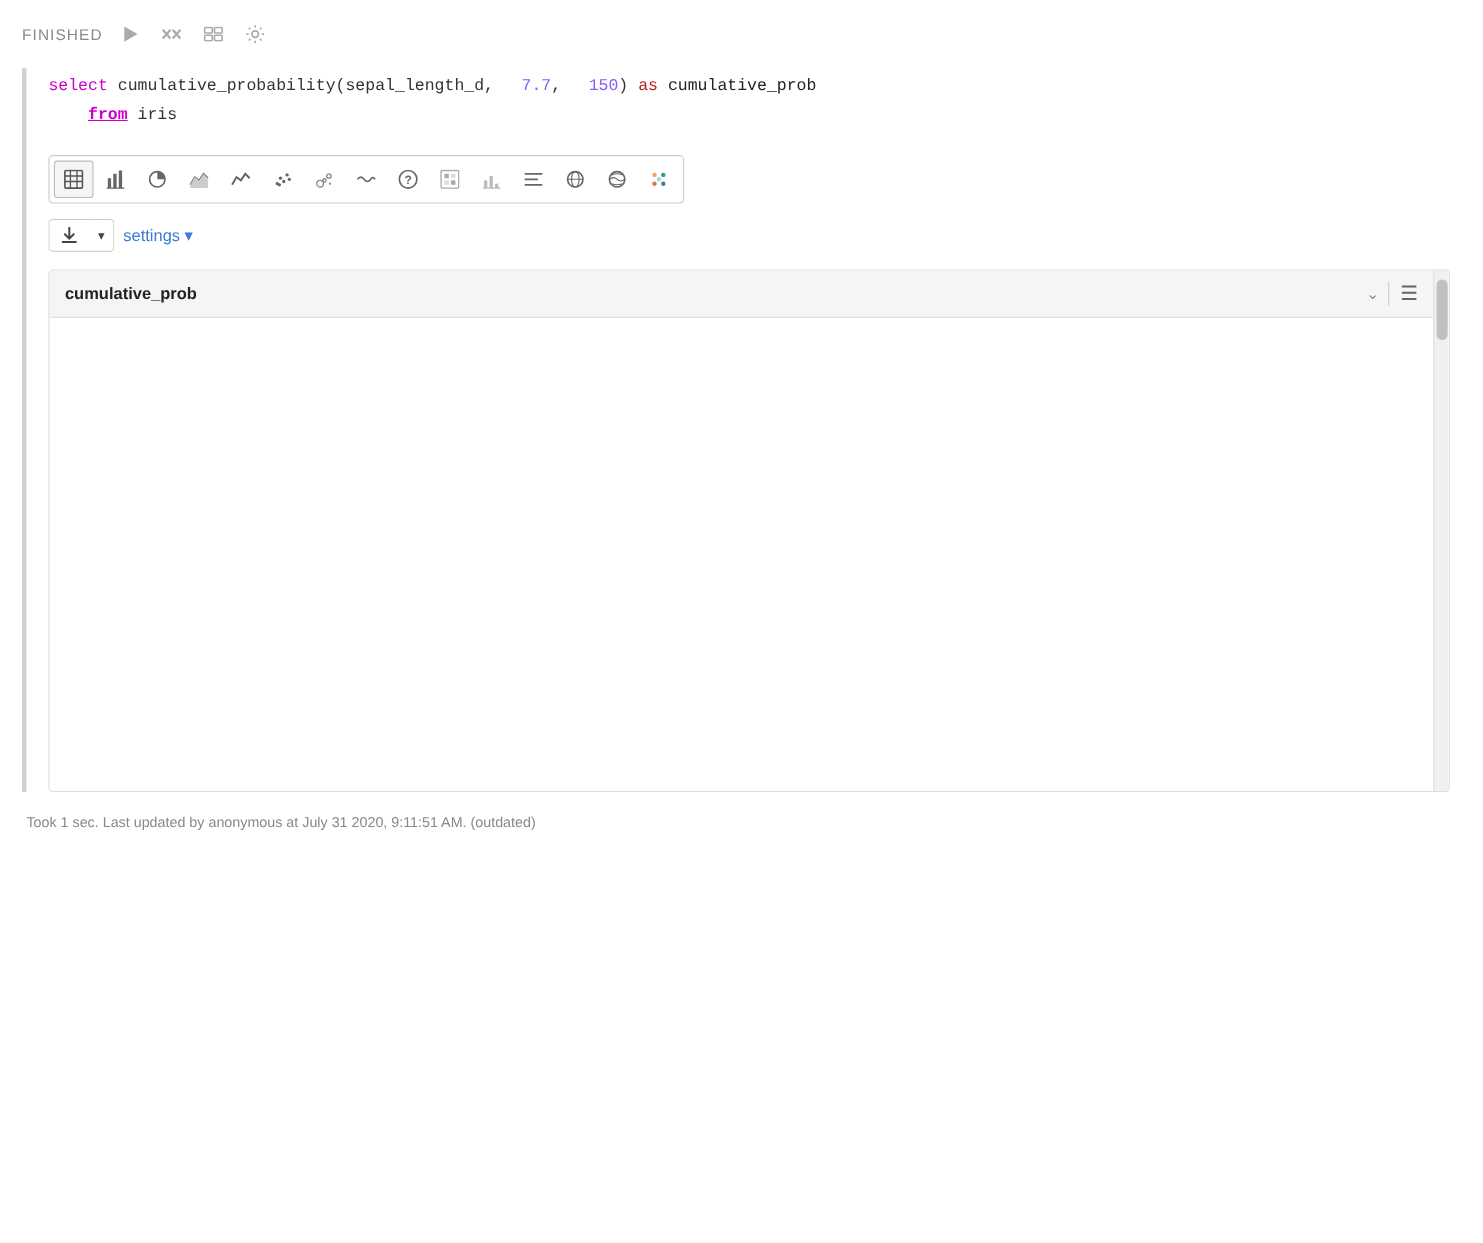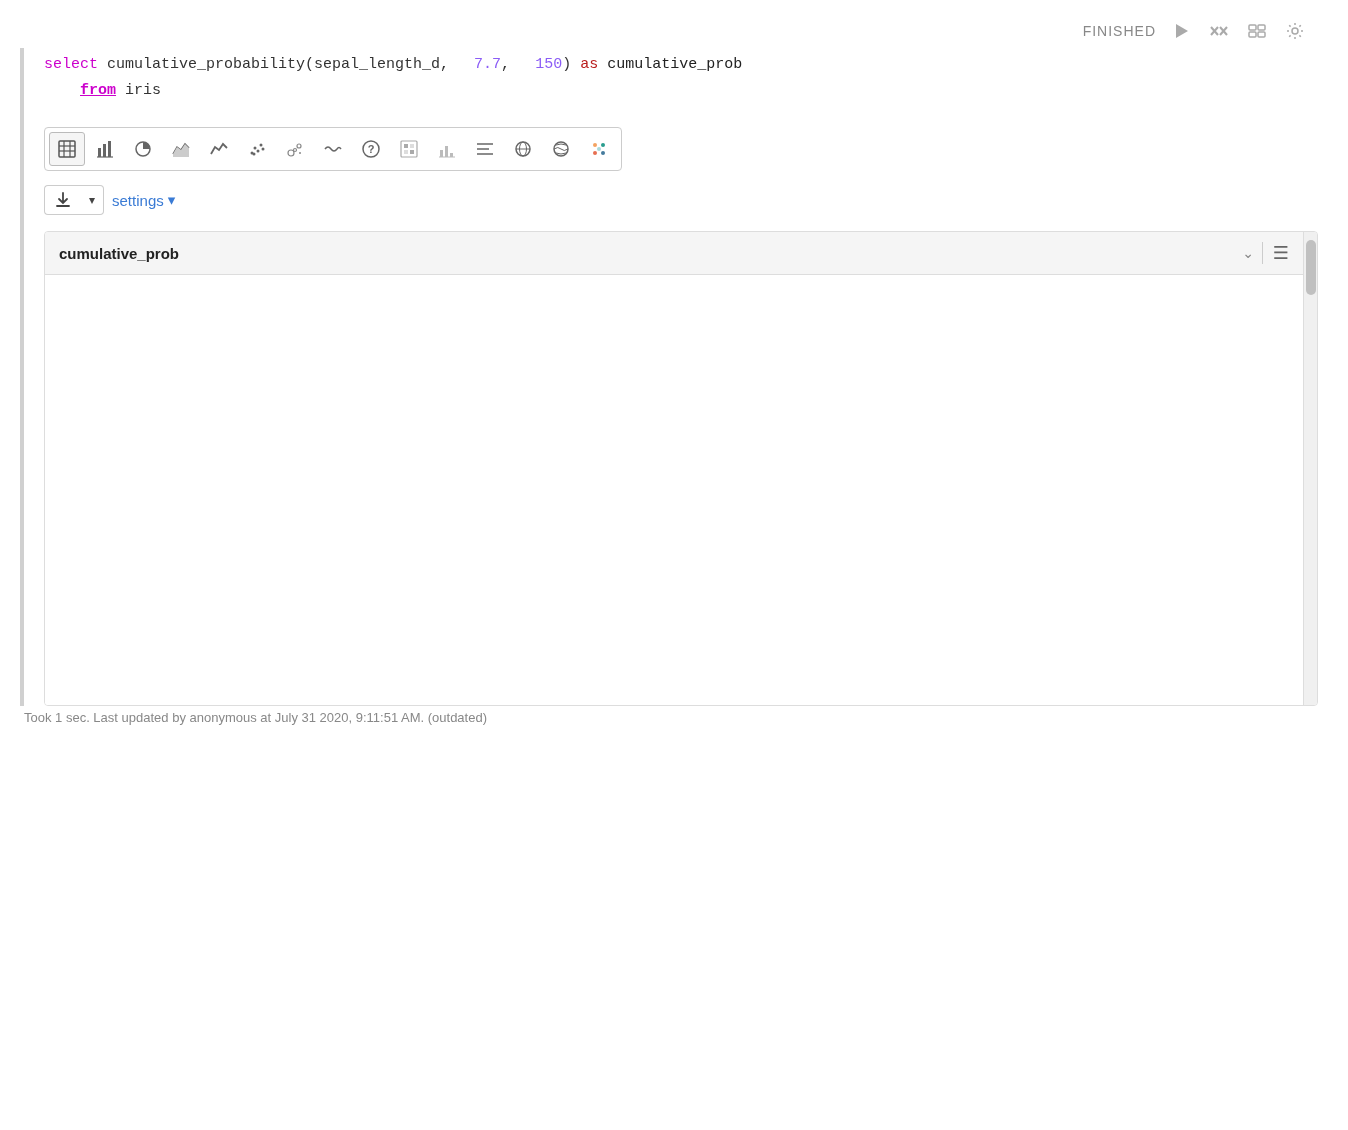--- a/index.html
+++ b/index.html
@@ -19,24 +19,23 @@
     
     .cell-container {
       border-left: 4px solid #d0d0d0;
       padding-left: 20px;
       position: relative;
     }
 
     
     .top-toolbar {
       display: flex;
-      justify-content: flex-end;
       align-items: center;
       gap: 12px;
-      margin-bottom: 6px;
+      margin-bottom: 20px;
       padding-right: 10px;
     }
 
     .status-text {
       font-size: 14px;
       color: #888;
       letter-spacing: 1px;
       font-weight: 500;
       text-transform: uppercase;
     }
@@ -147,21 +146,21 @@
       cursor: pointer;
       font-size: 15px;
       display: flex;
       align-items: center;
       gap: 4px;
       text-decoration: none;
     }
 
     
     .footer-status {
-      margin-top: 4px;
+      margin-top: 20px;
       font-size: 13px;
       color: #888;
       padding-left: 4px;
     }
 
     
     .table-with-scroll {
       display: flex;
       border: 1px solid #ddd;
       border-radius: 4px;

